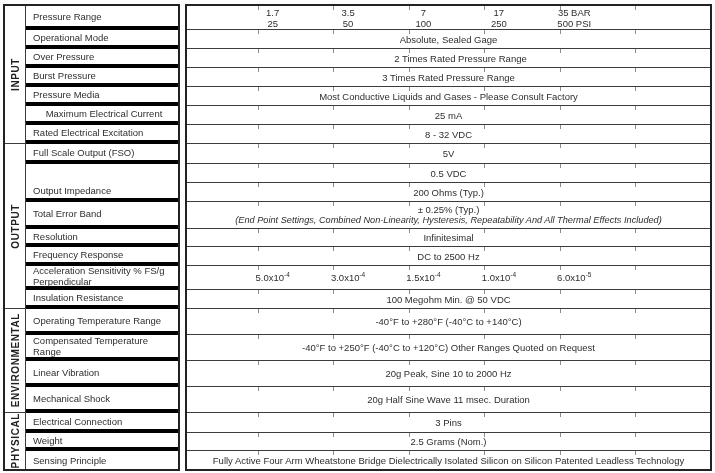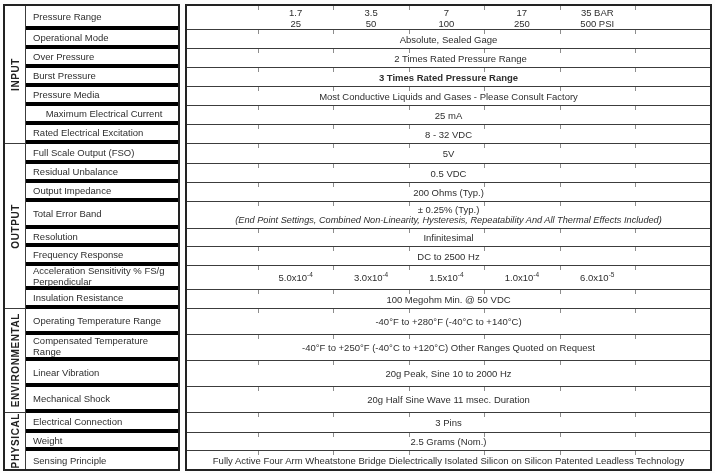--- a/index.html
+++ b/index.html
@@ -67,21 +67,21 @@
     background-image: repeating-linear-gradient(90deg, #8d8d8d 0, #8d8d8d 1px, transparent 1px, transparent 75.4px);
     background-size: 378px 4px;
     background-position: 71px 0;
     background-repeat: no-repeat;
   }
   .value-cell.last { border-bottom: none; }
   .value-cell.cols {
     flex-direction: row;
     justify-content: flex-start;
     align-items: center;
-    padding-left: 71px;
+    padding-left: 48px;
   }
   .col { width: 75.4px; text-align: center; }
   .note { font-style: italic; font-size: 9.2px; line-height: 11px; padding: 0 4px; }
   sup { font-size: 6.5px; line-height: 0; vertical-align: super; }
 </style>
 </head>
 <body>
 
 <div class="page">
   <div class="tablebox" id="left-grid" style="grid-template-rows: 24px 19px 19px 19px 19px 19px 19px 20px 19px 19px 27px 18px 19px 24px 19px 26px 26px 26px 26px 20px 18px 18px;">
@@ -114,23 +114,20 @@
       </div>
       <div class="param-cell" style="grid-area: 6 / 2; justify-content: center;">
         <span>Maximum Electrical Current</span>
       </div>
       <div class="param-cell" style="grid-area: 7 / 2;">
         <span>Rated Electrical Excitation</span>
       </div>
       <div class="param-cell" style="grid-area: 8 / 2;">
         <span>Full Scale Output (FSO)</span>
       </div>
-      <div class="param-cell" style="grid-area: 9 / 2;">
-        <span>Residual Unbalance</span>
-      </div>
       <div class="param-cell" style="grid-area: 10 / 2;">
         <span>Output Impedance</span>
       </div>
       <div class="param-cell" style="grid-area: 11 / 2;">
         <span>Total Error Band</span>
       </div>
       <div class="param-cell" style="grid-area: 12 / 2;">
         <span>Resolution</span>
       </div>
       <div class="param-cell" style="grid-area: 13 / 2;">
@@ -186,21 +183,21 @@
           <div>35 BAR</div>
           <div>500 PSI</div>
         </div>
       </div>
       <div class="value-cell" style="grid-row: 2;">
         <div>Absolute, Sealed Gage</div>
       </div>
       <div class="value-cell" style="grid-row: 3; padding-left: 24px;">
         <div>2 Times Rated Pressure Range</div>
       </div>
-      <div class="value-cell" style="grid-row: 4; font-weight: bold;">
+      <div class="value-cell" style="grid-row: 4;">
         <div>3 Times Rated Pressure Range</div>
       </div>
       <div class="value-cell" style="grid-row: 5;">
         <div>Most Conductive Liquids and Gases - Please Consult Factory</div>
       </div>
       <div class="value-cell" style="grid-row: 6;">
         <div>25 mA</div>
       </div>
       <div class="value-cell" style="grid-row: 7; align-items: center;">
         <div>8 - 32 VDC</div>

